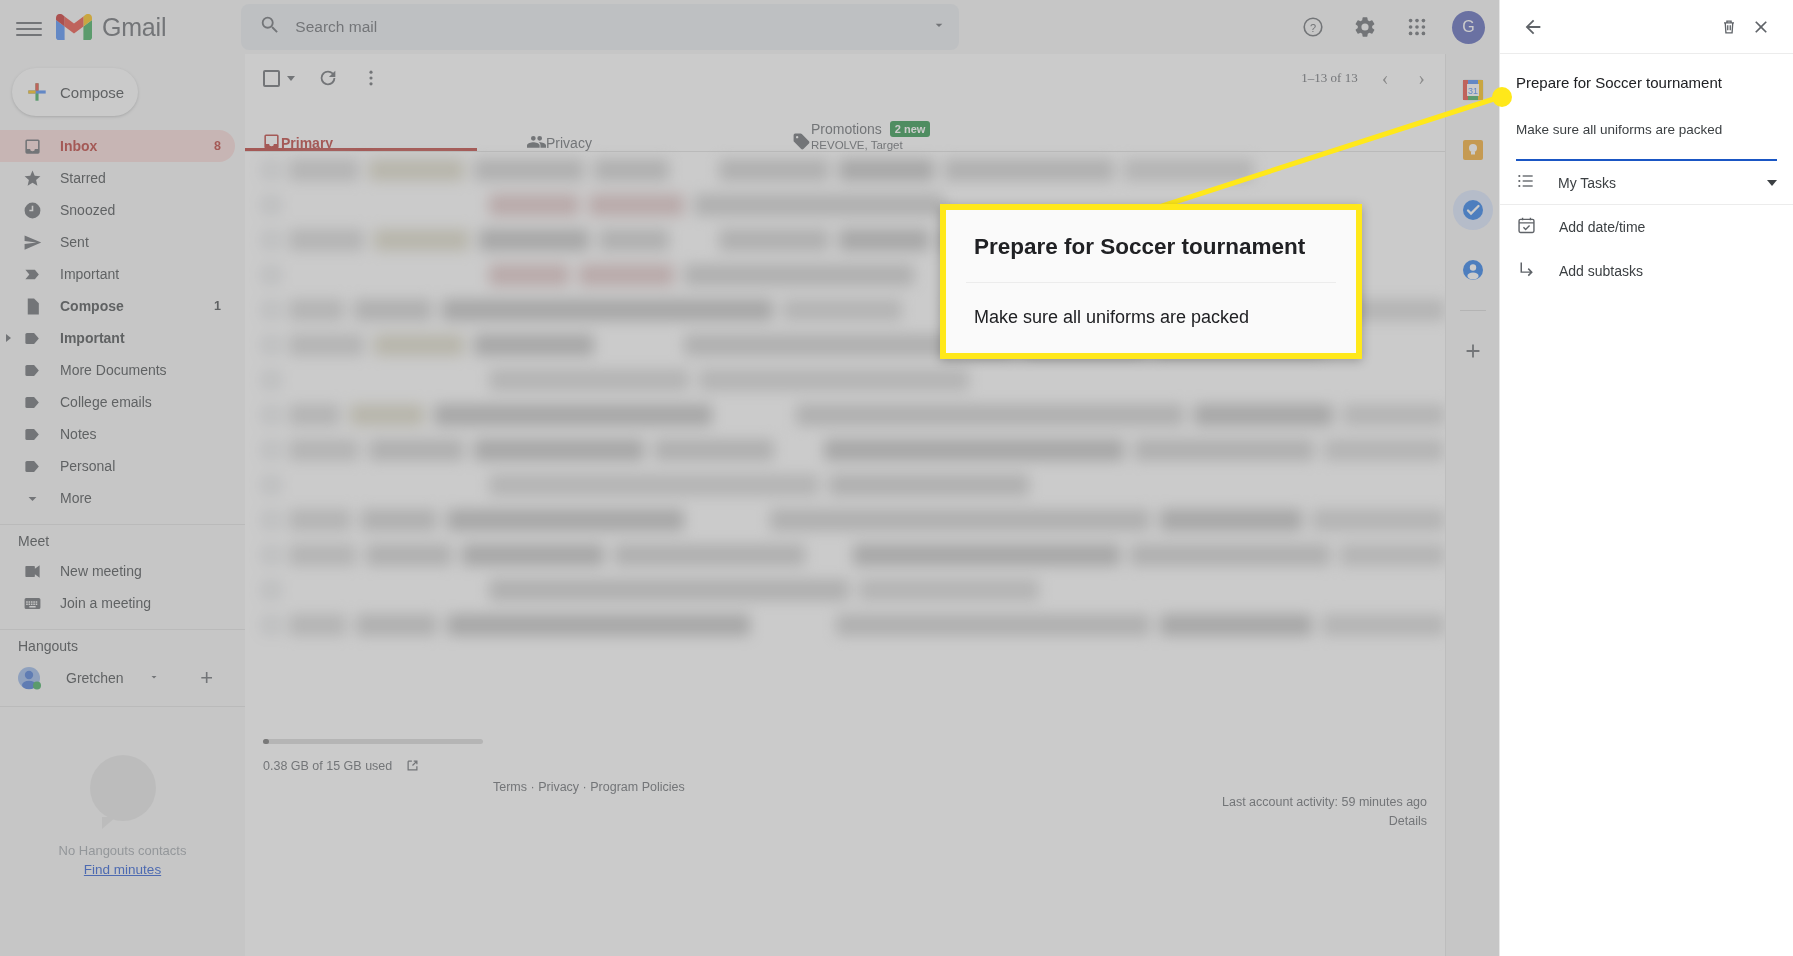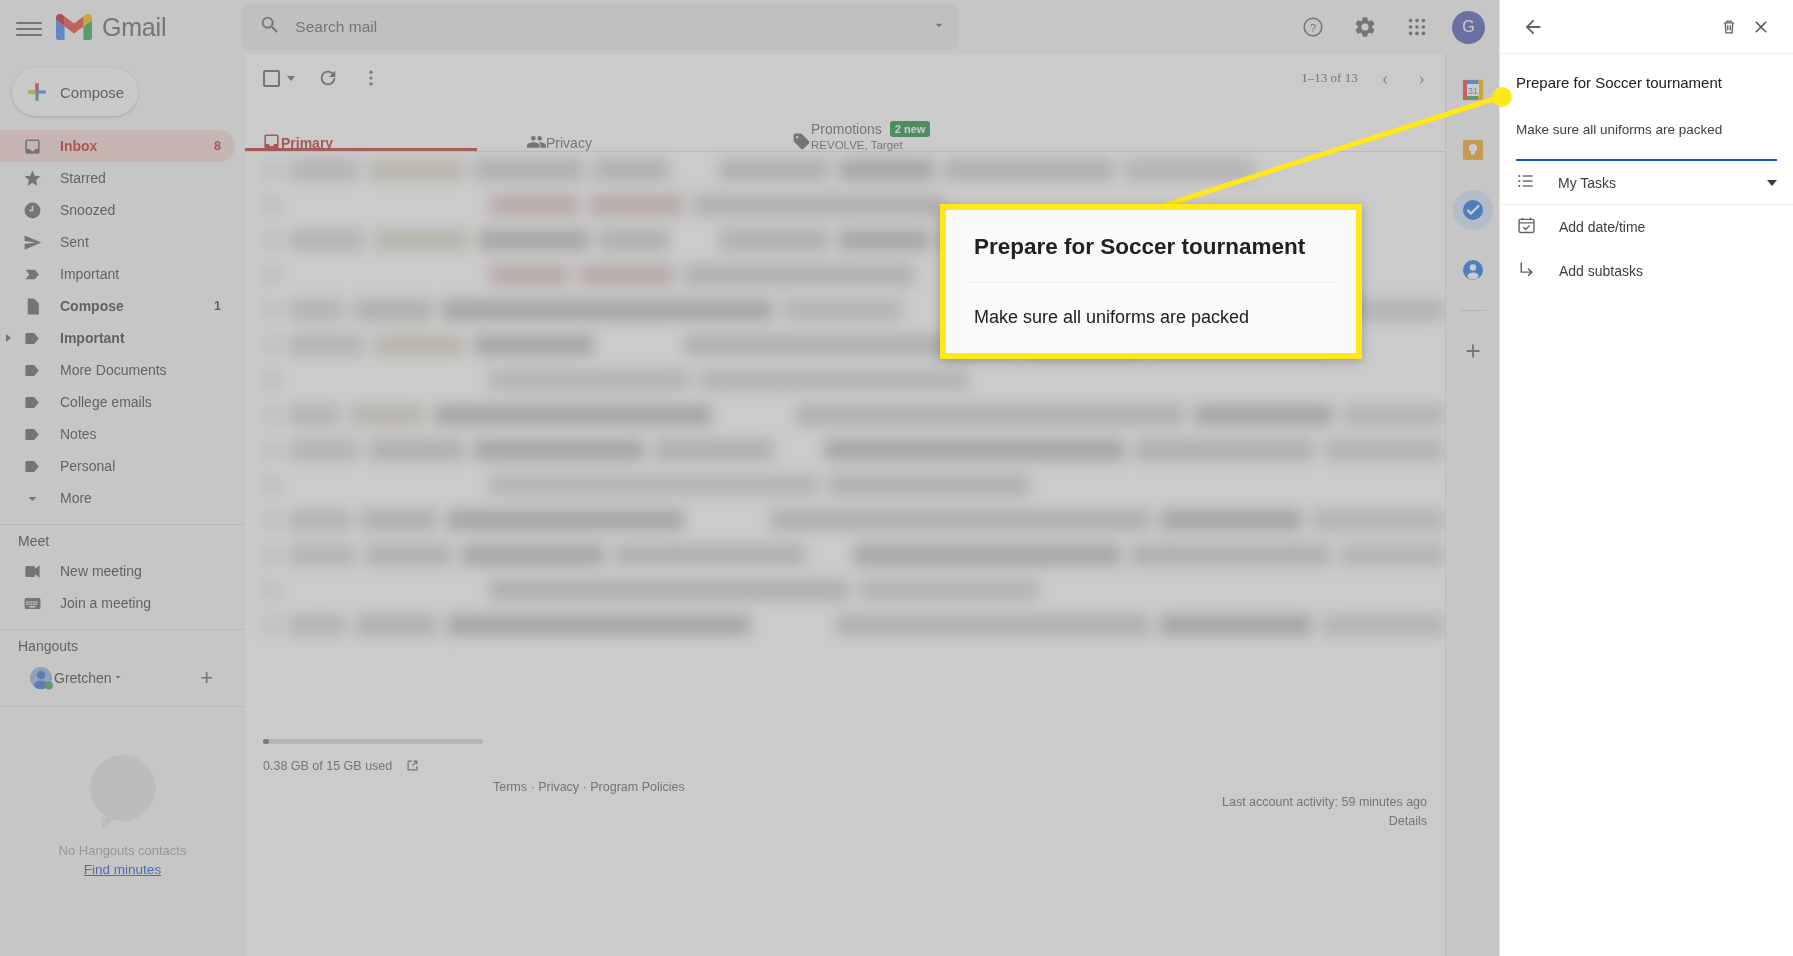--- a/index.html
+++ b/index.html
@@ -69,21 +69,21 @@
   .navitem .ncount { font-size: 12.5px; color: #3c4043; font-weight: bold; }
   .navitem.active { background: #f8d7d5; }
   .navitem.active .nlabel { color: #b8312b; font-weight: bold; }
   .navitem.active .ncount { color: #b8312b; }
   .navitem.bold .nlabel { font-weight: bold; }
   .nicon { width: 20px; height: 20px; display: flex; align-items: center; justify-content: center; flex: 0 0 20px; }
   .caret-left { position: absolute; left: 6px; width: 0; height: 0;
     border-left: 5px solid #5f6368; border-top: 4px solid transparent; border-bottom: 4px solid transparent; }
   .sec-divider { height: 1px; background: #e0e0e0; margin: 10px 0 8px 0; }
   .sec-title { font-size: 14px; color: #3c4043; padding-left: 18px; margin-bottom: 6px; }
-  .hangout-row { display: flex; align-items: center; padding-left: 28px; height: 36px; gap: 0; }
+  .hangout-row { display: flex; align-items: center; padding-left: 16px; height: 36px; gap: 24px; }
   .hangout-name { font-size: 14px; color: #3c4043; }
   .hangout-plus { margin-left: auto; margin-right: 32px; font-size: 22px; color: #5f6368; cursor: pointer; }
   .hangouts-empty { text-align: center; margin-top: 48px; }
   .hangouts-empty .bubble { width: 66px; height: 66px; border-radius: 50%; background: #e4e4e4; margin: 0 auto 22px; position: relative; }
   .hangouts-empty .bubble:after { content: ""; position: absolute; left: 12px; bottom: -8px;
     border-top: 12px solid #e4e4e4; border-right: 14px solid transparent; }
   .he-text { font-size: 13px; color: #9aa0a6; }
   .he-link { font-size: 13.5px; color: #1a4fcf; text-decoration: underline; cursor: pointer; display: inline-block; margin-top: 4px; }
 
   

